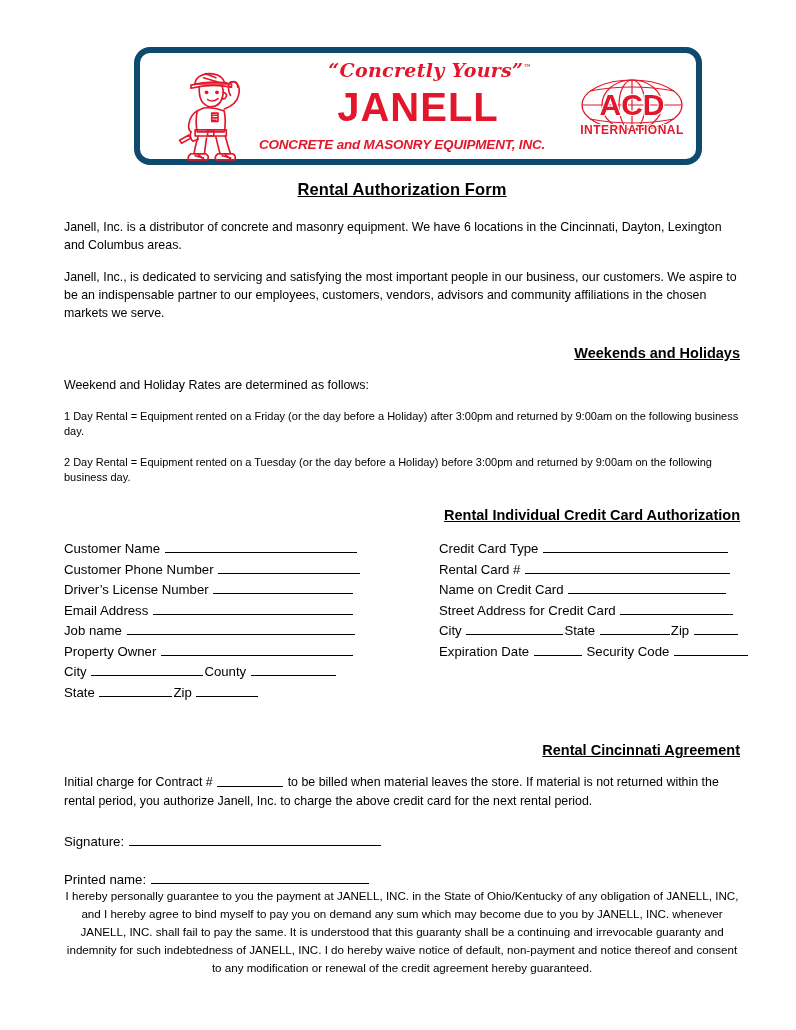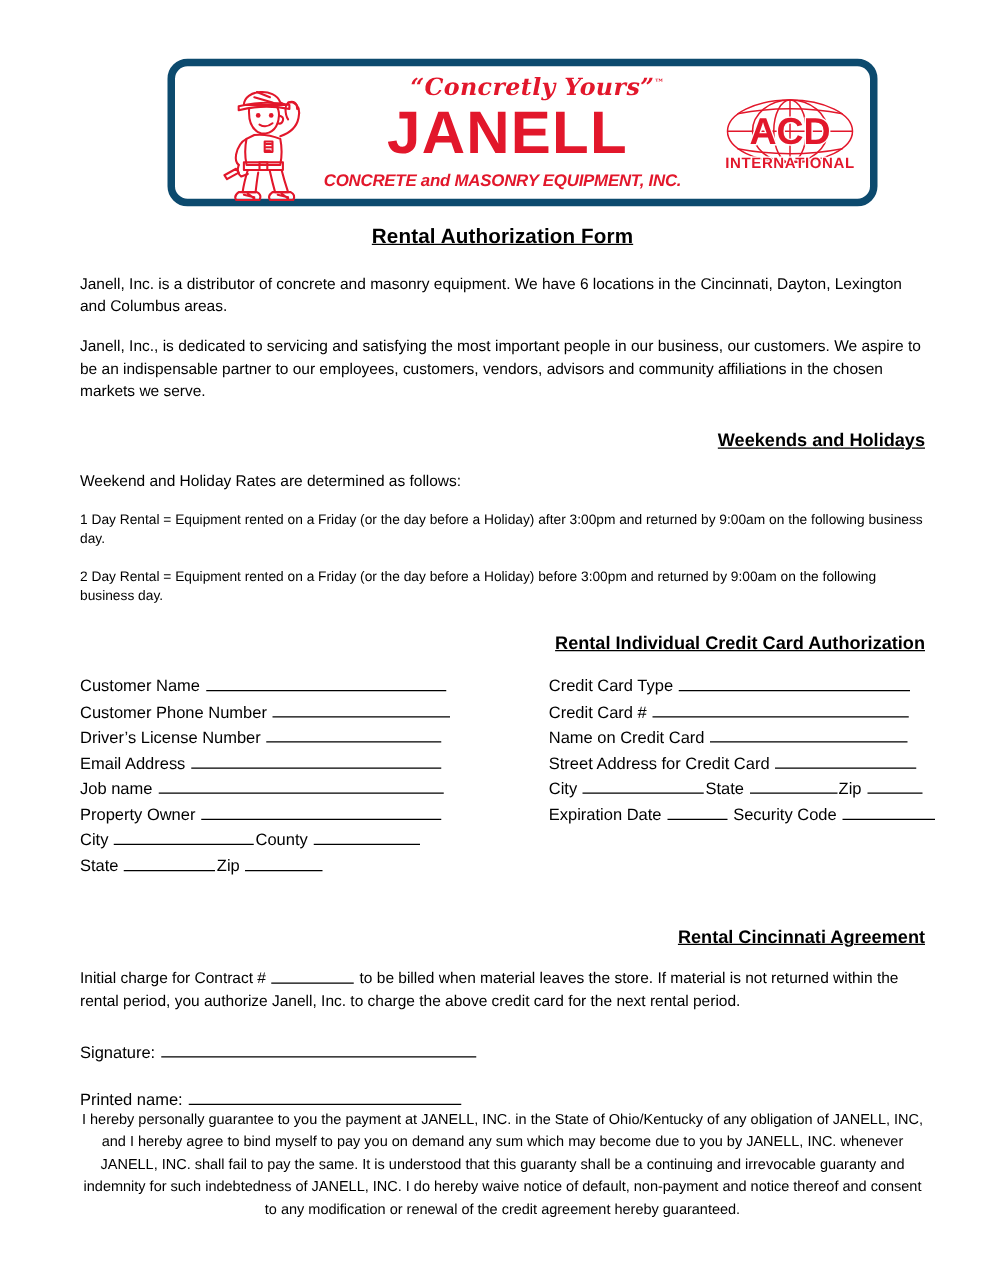--- a/index.html
+++ b/index.html
@@ -65,27 +65,27 @@
     letter-spacing: 0.3px;
     white-space: nowrap;
   }
   .tagline .tm {
     font-size: 8px;
     vertical-align: super;
     font-style: normal;
   }
   .wordmark {
     position: absolute;
-    left: 116px;
+    left: 128px;
     top: 26px;
     width: 300px;
     text-align: center;
     font-family: "Liberation Sans", sans-serif;
     font-weight: bold;
-    font-size: 48px;
+    font-size: 40px;
     line-height: 56px;
     color: #e2172b;
     letter-spacing: 1px;
   }
   .subwordmark {
     position: absolute;
     left: 92px;
     top: 84px;
     width: 340px;
     text-align: center;
@@ -251,21 +251,21 @@
   <div class="doc">
 
     <div class="doc-title">Rental Authorization Form</div>
 
     <p class="para">Janell, Inc. is a distributor of concrete and masonry equipment.  We have 6 locations in the Cincinnati, Dayton, Lexington and Columbus areas.</p>
     <p class="para">Janell, Inc., is dedicated to servicing and satisfying the most important people in our business, our customers. We aspire to be an indispensable partner to our employees, customers, vendors, advisors and community affiliations in the chosen markets we serve.</p>
 
     <h2 class="section">Weekends and Holidays</h2>
     <p class="para">Weekend and Holiday Rates are determined as follows:</p>
     <p class="small">1 Day Rental = Equipment rented on a Friday (or the day before a Holiday) after 3:00pm and returned by 9:00am on the following business day.</p>
-    <p class="small">2 Day Rental = Equipment rented on a Friday (or the day before a Holiday) before 3:00pm and returned by 9:00am on the following business day.</p>
+    <p class="small">2 Day Rental = Equipment rented on a Tuesday (or the day before a Holiday) before 3:00pm and returned by 9:00am on the following business day.</p>
 
     <h2 class="section">Rental Individual Credit Card Authorization</h2>
 
     <div class="fields">
 
       <div class="col-left">
         <div class="field-row">
           <span>Customer Name</span>
           <span class="blank" style="width:192px"></span>
         </div>
@@ -300,21 +300,21 @@
           <span class="blank" style="width:62px"></span>
         </div>
       </div>
 
       <div class="col-right">
         <div class="field-row">
           <span>Credit Card Type</span>
           <span class="blank" style="width:185px"></span>
         </div>
         <div class="field-row">
-          <span>Credit Card #</span>
+          <span>Rental Card #</span>
           <span class="blank" style="width:205px"></span>
         </div>
         <div class="field-row">
           <span>Name on Credit Card</span>
           <span class="blank" style="width:158px"></span>
         </div>
         <div class="field-row">
           <span>Street Address for Credit Card</span>
           <span class="blank" style="width:113px"></span>
         </div>

